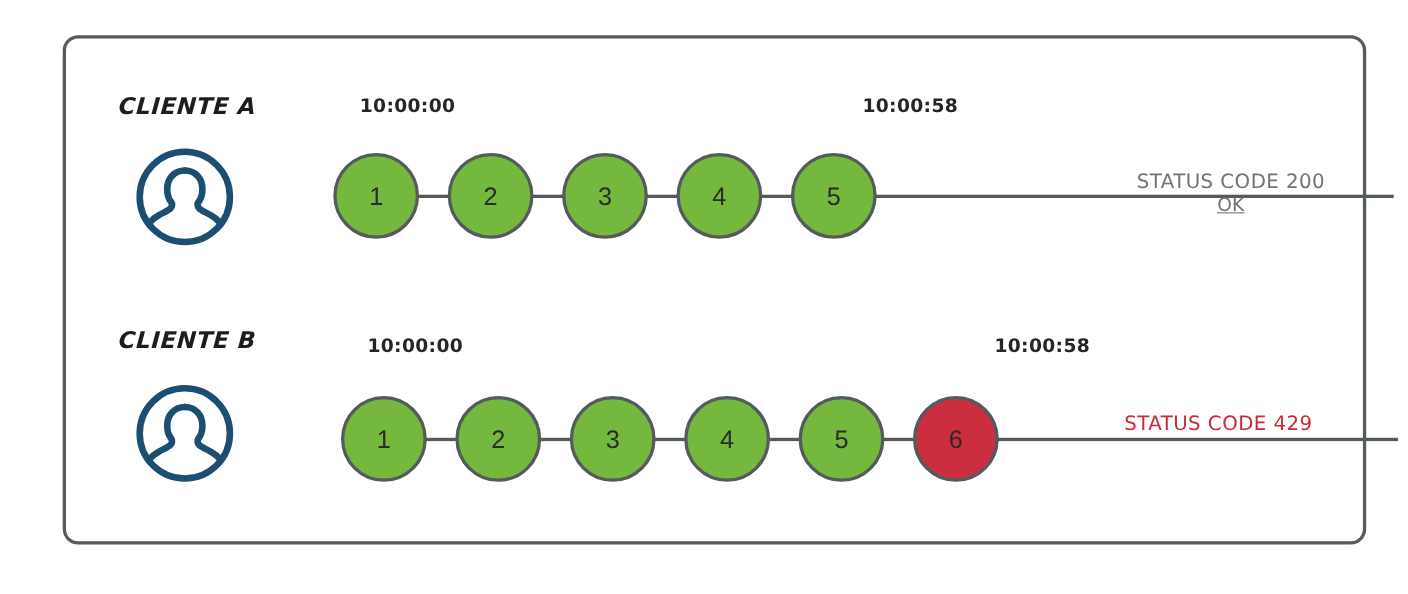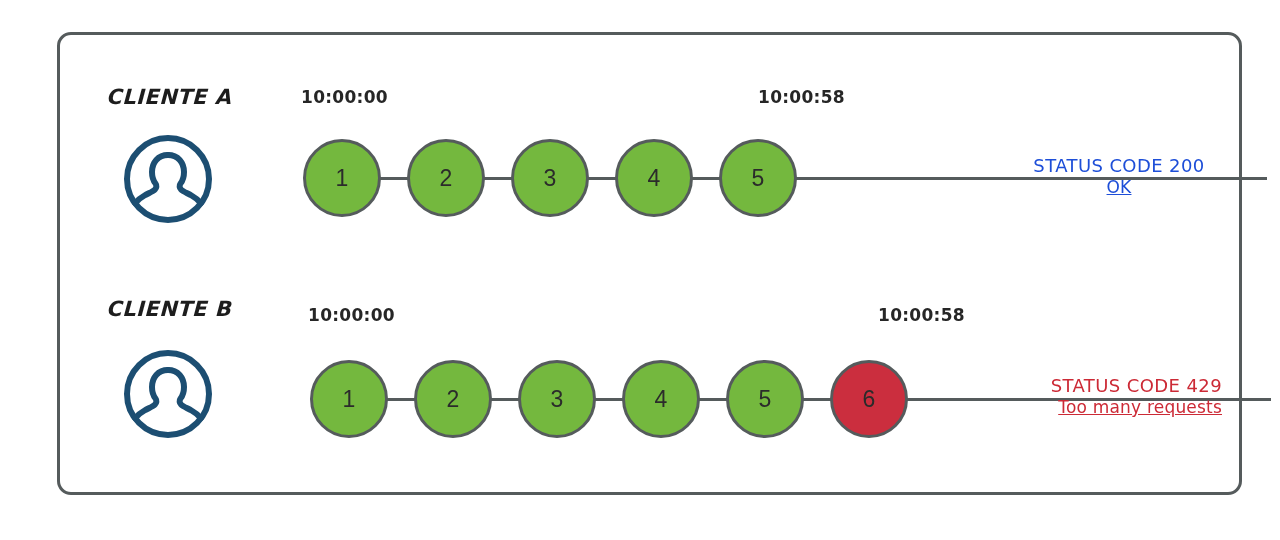--- a/index.html
+++ b/index.html
@@ -42,20 +42,21 @@
 
   
   .timestamp {
     position:absolute;
     font-family:"DejaVu Sans", sans-serif;
     font-size:17px;
     font-weight:700;
     color:#262626;
     letter-spacing:0.3px;
     white-space:nowrap;
+    margin-left:26px;
   }
 
   
   .chain { position:absolute; }
 
   .tail-line {
     position:absolute;
     height:3px;
     background:#555b5c;
     top:50%;
@@ -92,22 +93,22 @@
     font-weight:400;
     letter-spacing:0.4px;
   }
   .status .line2 {
     display:block;
     font-size:17px;
     font-weight:400;
     letter-spacing:0.2px;
     text-decoration:underline;
   }
-  .status.ok   { color:#1d4ed8; text-align:center; }
-  .status.fail { color:#cc2a36; text-align:right; }
+  .status.ok   { color:#737373; text-align:center; }
+  .status.fail { color:#cc2a36; text-align:left; }
 </style>
 </head>
 <body>
 
 <div id="diagram-root">
   <div class="panel">
 
     <div class="row">
 
       <div class="client-label" style="left:48px; top:50px;">CLIENTE A</div>
@@ -172,18 +173,17 @@
         <div class="node ok" style="left:0px;">1</div>
         <div class="node ok" style="left:104px;">2</div>
         <div class="node ok" style="left:208px;">3</div>
         <div class="node ok" style="left:312px;">4</div>
         <div class="node ok" style="left:416px;">5</div>
         <div class="node fail" style="left:520px;">6</div>
       </div>
 
       <div class="status fail" style="left:962px; top:340px; width:200px;">
         <span class="line1">STATUS CODE 429</span>
-        <span class="line2">Too many requests</span>
       </div>
     </div>
 
   </div>
 </div>
 
 </body></html>

